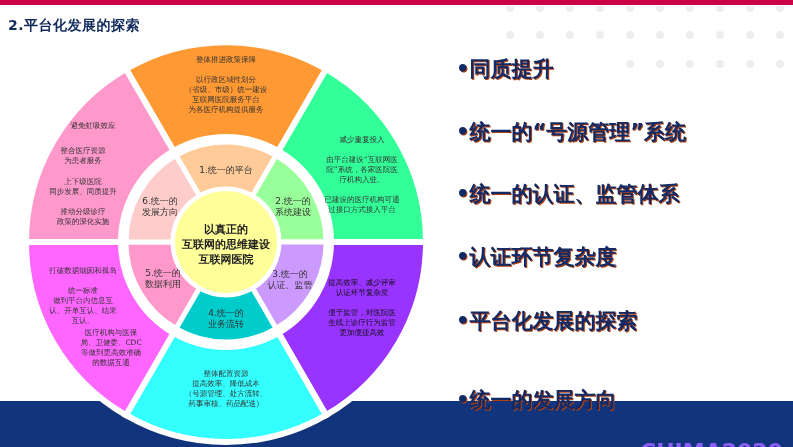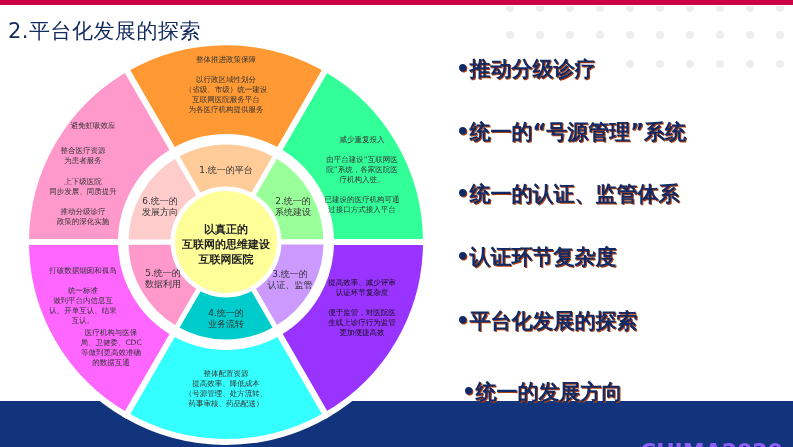--- a/index.html
+++ b/index.html
@@ -5,21 +5,21 @@
     html, body { margin: 0; padding: 0; }
     body {
       width: 793px; height: 447px; overflow: hidden; position: relative;
       background: #ffffff;
       font-family: "DejaVu Sans", "Liberation Sans", sans-serif;
     }
     .top-bar { position: absolute; left: 0; top: 0; width: 793px; height: 5px; background: #cc0044; }
     .bottom-band { position: absolute; left: 0; top: 401px; width: 793px; height: 46px; background: #12347c; }
     .dots { position: absolute; left: 500px; top: 6px; width: 293px; height: 80px; }
     .title {
-      position: absolute; left: 8px; top: 17px; font-size: 21px; font-weight: normal;
+      position: absolute; left: 8px; top: 17px; font-size: 14px; font-weight: bold;
       color: #122a5c; letter-spacing: 0.5px; white-space: nowrap;
     }
     .diagram { position: absolute; left: 0; top: 0; width: 460px; height: 447px; }
     .bullets { position: absolute; left: 456px; top: 0; }
     .bullet {
       position: absolute; left: 0; white-space: nowrap; font-size: 21px; font-weight: bold;
       color: #0f2a66; text-shadow: 1px 1px 0 #b04010;
     }
     .logo {
       position: absolute; left: 640px; top: 407px; font-size: 22px; font-weight: bold;
@@ -164,21 +164,21 @@
     <text x="83" y="153">整合医疗资源</text>
     <text x="83" y="163">为患者服务</text>
     <text x="83" y="184">上下级医院</text>
     <text x="83" y="194">同步发展、同质提升</text>
     <text x="83" y="214">推动分级诊疗</text>
     <text x="83" y="224">政策的深化实施</text>
   </g>
 </svg>
 
 <div class="bullets">
-  <div class="bullet" style="top:55px;">•推动分级诊疗</div>
+  <div class="bullet" style="top:55px;">•同质提升</div>
   <div class="bullet" style="top:118px;">•统一的“号源管理”系统</div>
   <div class="bullet" style="top:180px;">•统一的认证、监管体系</div>
   <div class="bullet" style="top:243px;">•认证环节复杂度</div>
   <div class="bullet" style="top:307px;">•平台化发展的探索</div>
-  <div class="bullet" style="top:378px;margin-left:6px;">•统一的发展方向</div>
+  <div class="bullet" style="top:386px;">•统一的发展方向</div>
 </div>
 
 <div class="logo">CHIMA2020</div>
 
 </body></html>

